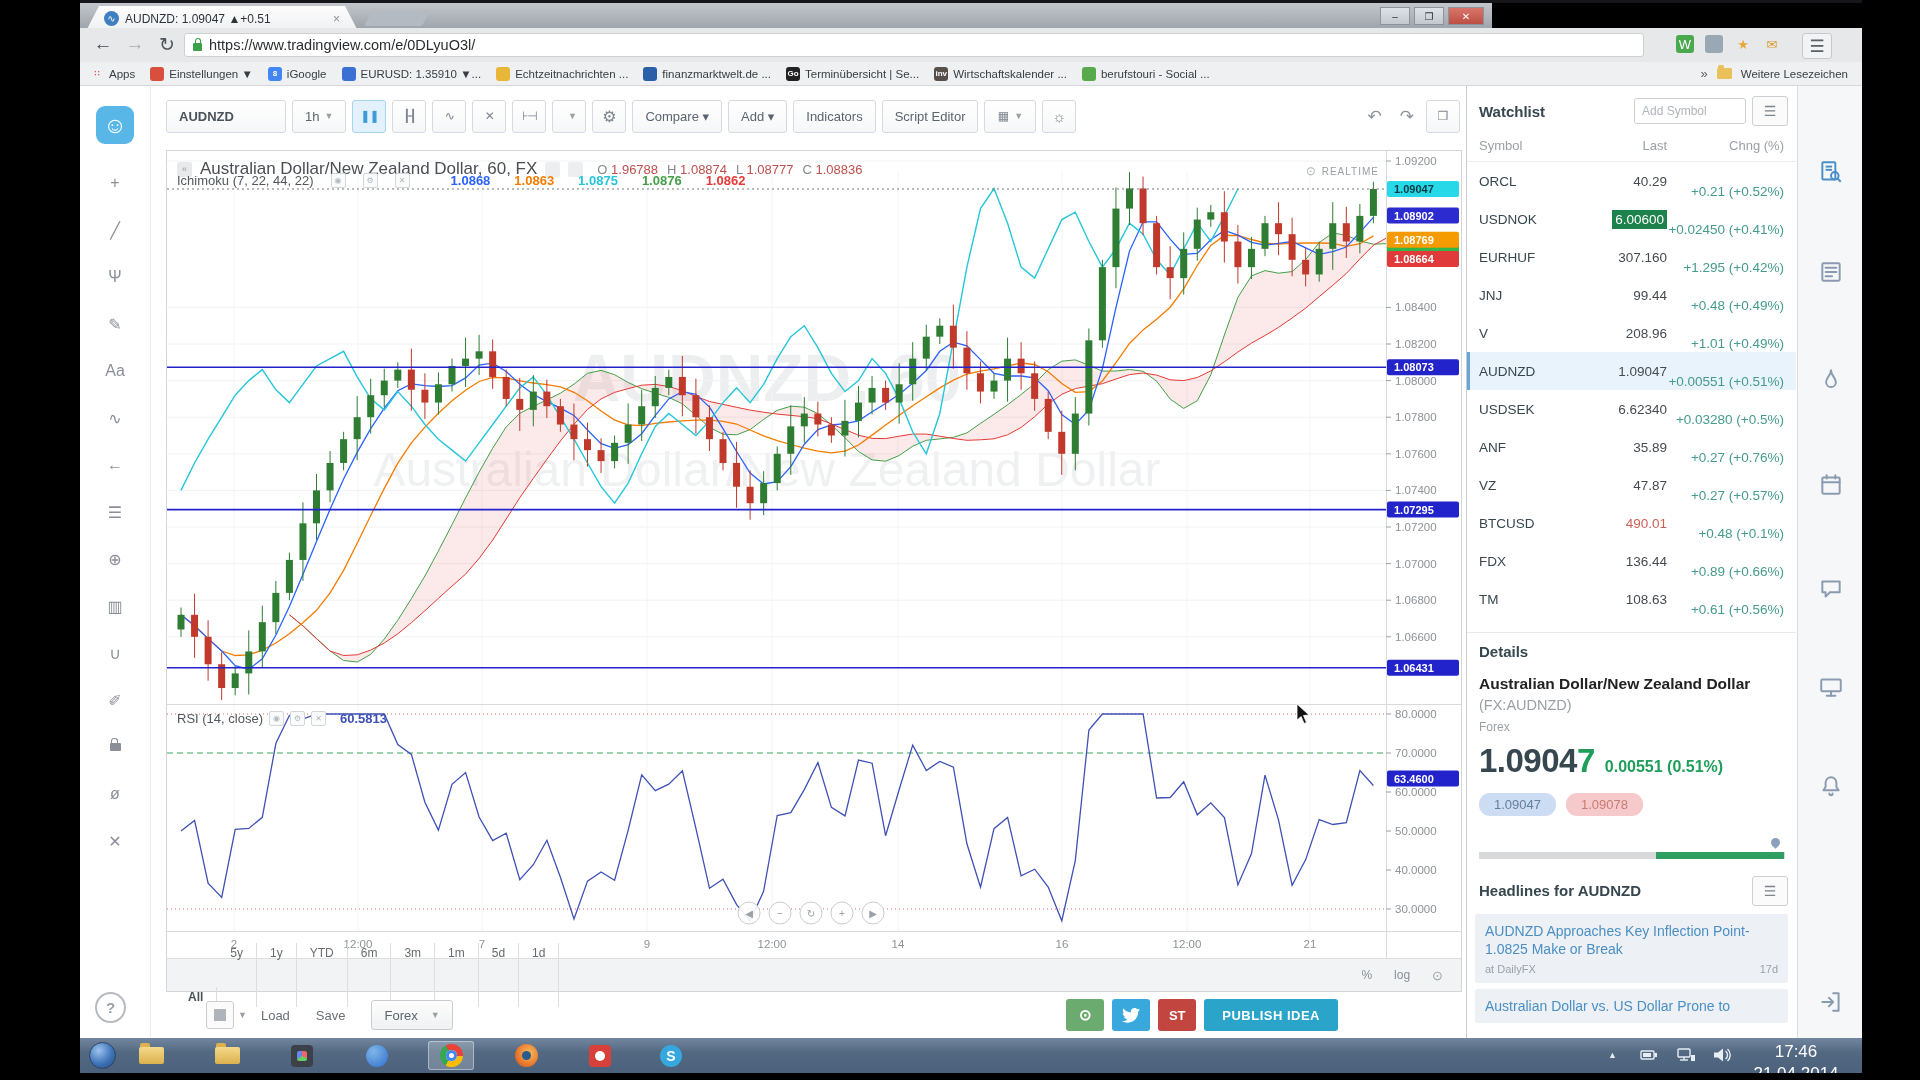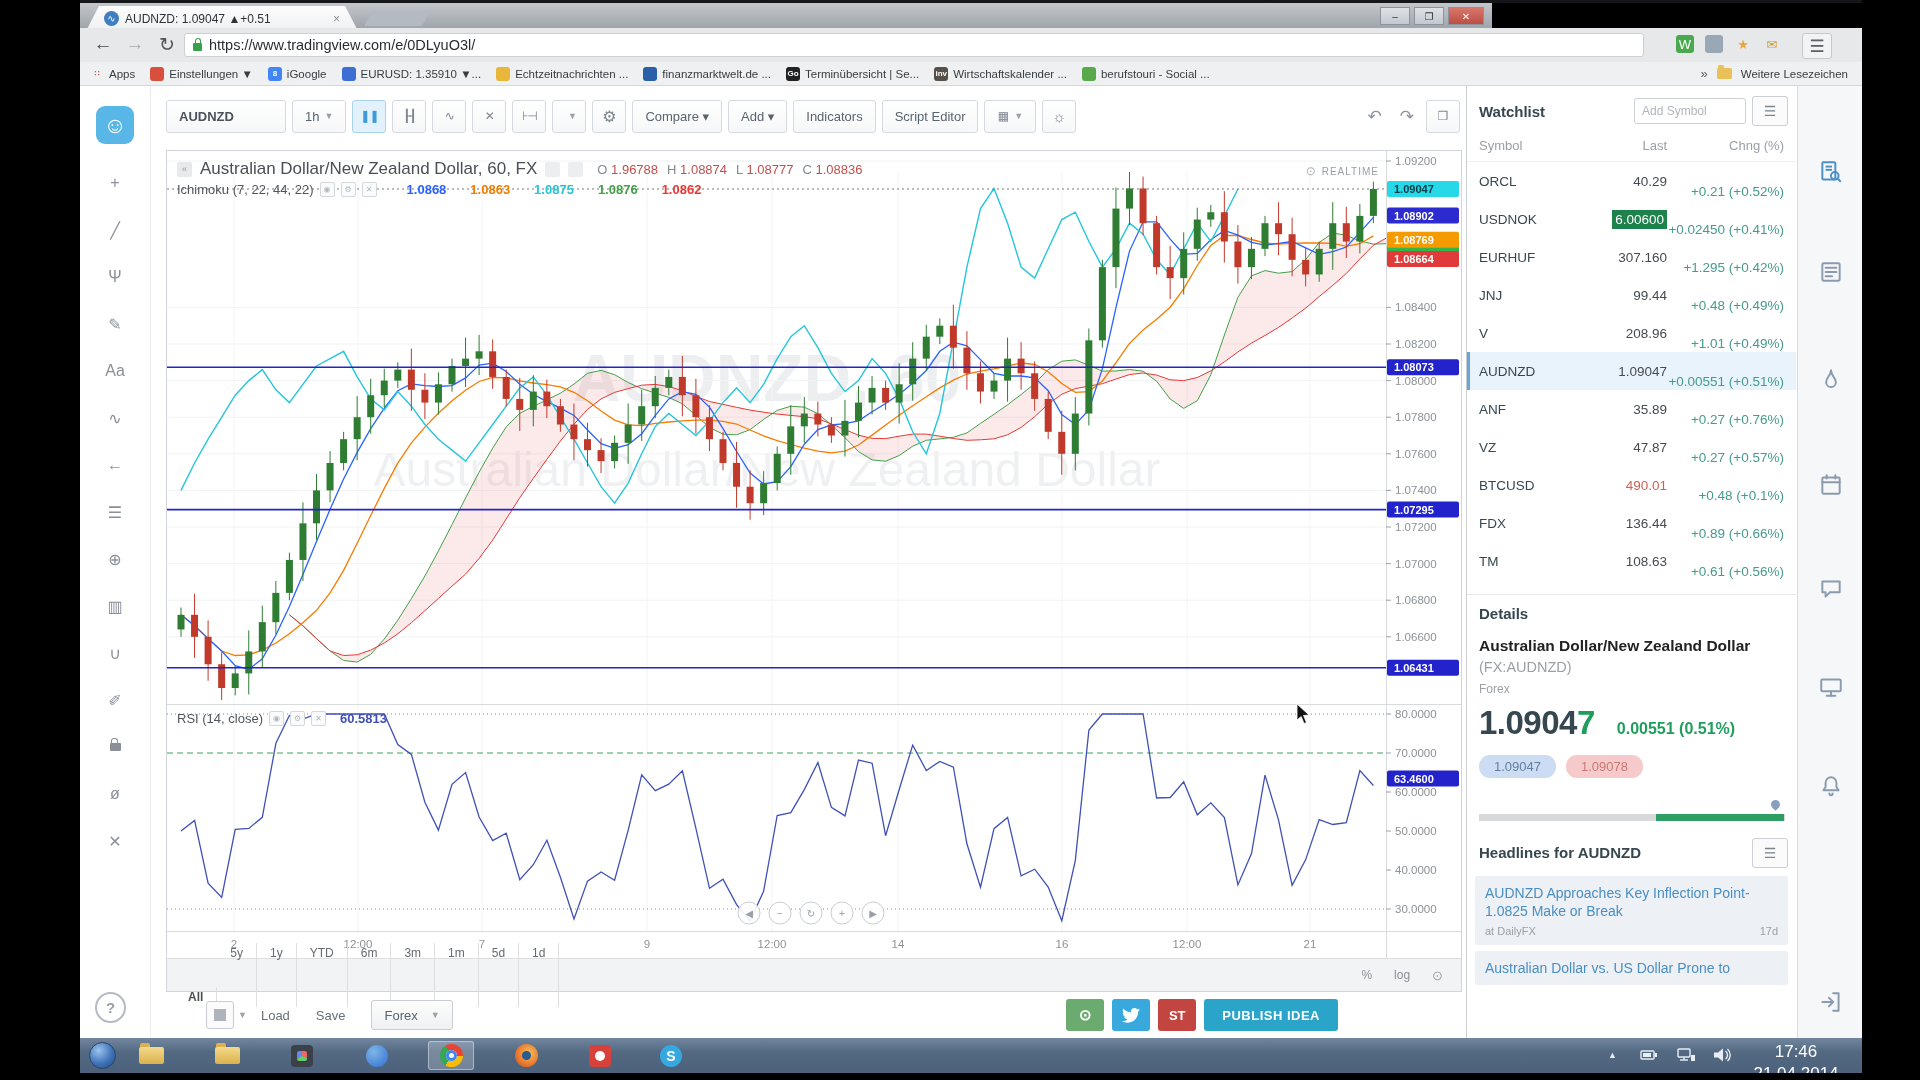--- a/index.html
+++ b/index.html
@@ -77,21 +77,21 @@
   .chart-frame{position:absolute;left:86px;top:64px;width:1294px;height:840px;border:1px solid #d2d5d9;
     background:#fff;box-sizing:content-box;}
   .chart-overlay{position:absolute;left:0;top:0;width:100%;height:100%;pointer-events:none;}
   .ct-row1{position:absolute;left:10px;top:8px;display:flex;align-items:center;gap:8px;}
   .ct-collapse{width:15px;height:15px;background:#e7e9eb;border-radius:2px;color:#9aa0a6;font-size:9px;
     display:flex;align-items:center;justify-content:center;}
   .ct-title{font-size:17px;color:#4a4f55;}
   .mini-badge{width:15px;height:15px;background:#eceef0;border-radius:2px;}
   .ohlc{font-size:13px;margin-left:6px;}
   .ohlc .k{color:#84898f;} .ohlc .v{color:#c0504d;margin-right:9px;}
-  .ct-row2{position:absolute;left:10px;top:31px;display:flex;align-items:flex-end;gap:6px;font-size:13px;color:#50565c;}
+  .ct-row2{position:absolute;left:10px;top:22px;display:flex;align-items:flex-end;gap:17px;font-size:13px;color:#50565c;}
   .ind-mini{width:13px;height:13px;border:1px solid #d4d7da;border-radius:2px;color:#b3b8bd;font-size:8px;
     display:flex;align-items:center;justify-content:center;background:#fafbfc;}
   .ind-vals span{margin-left:24px;font-weight:bold;font-size:13px;}
   .realtime{position:absolute;right:82px;top:13px;display:flex;align-items:center;gap:5px;color:#9aa0a6;
     font-size:10px;letter-spacing:1px;}
   .rt-dot{font-size:12px;color:#b0b5ba;}
   .rsi-row{position:absolute;left:10px;top:560px;display:flex;align-items:center;gap:6px;font-size:13px;color:#50565c;}
   .rsi-val{color:#3f51b5;font-weight:bold;margin-left:8px;}
 
   .range-bar{position:absolute;left:0;top:807px;width:1294px;height:33px;background:#f2f3f4;border-top:1px solid #ddd;
@@ -139,21 +139,21 @@
   .red-txt{color:#cf5f55 !important;}
   .divider{height:1px;background:#e8eaec;margin:14px 0 0 0;}
   .details{padding:10px 12px 0 12px;}
   .dt-header{font-size:15px;font-weight:bold;color:#37474f;}
   .dt-name{margin-top:14px;font-size:15.5px;line-height:1.35;color:#222;font-weight:bold;}
   .dt-ticker{color:#9aa0a6;font-weight:normal;font-size:14.5px;}
   .dt-market{margin-top:4px;font-size:12px;color:#9aa0a6;}
   .dt-price-row{margin-top:8px;display:flex;align-items:baseline;gap:10px;}
   .dt-price{font-size:33px;font-weight:bold;color:#37474f;letter-spacing:-.5px;}
   .dt-price .g{color:#1e9e5a;}
-  .dt-change{font-size:16px;font-weight:bold;color:#1e9e5a;margin-left:12px;}
+  .dt-change{font-size:16px;font-weight:bold;color:#1e9e5a;}
   .pills{margin-top:13px;display:flex;gap:10px;}
   .pill{padding:4px 15px;border-radius:11px;font-size:13px;}
   .pill.bid{background:#ccdcf2;color:#64809f;}
   .pill.ask{background:#f6caca;color:#c97a74;}
   .spread-wrap{margin-top:30px;position:relative;height:14px;}
   .spread-track{position:absolute;left:0;top:6px;width:306px;height:7px;background:#d7d9db;}
   .spread-fill{position:absolute;left:58%;top:6px;width:calc(306px*0.42);height:7px;background:#2f9e63;}
   .spread-pin{position:absolute;left:292px;top:-8px;width:9px;height:9px;background:#8aa0bd;border-radius:50% 50% 50% 0;
     transform:rotate(-45deg);}
   .hl-headrow{display:flex;align-items:center;padding:16px 8px 8px 12px;}
@@ -741,20 +741,25 @@
               <span class="sym">V</span>
               <span class="last">208.96</span>
               <span class="chg">+1.01 (+0.49%)</span>
             </div>
             <div class="wl-row sel">
               <span class="sym">AUDNZD</span>
               <span class="last">1.09047</span>
               <span class="chg">+0.00551 (+0.51%)</span>
             </div>
             <div class="wl-row">
+              <span class="sym">USDSEK</span>
+              <span class="last">6.62340</span>
+              <span class="chg">+0.03280 (+0.5%)</span>
+            </div>
+            <div class="wl-row">
               <span class="sym">ANF</span>
               <span class="last">35.89</span>
               <span class="chg">+0.27 (+0.76%)</span>
             </div>
             <div class="wl-row">
               <span class="sym">VZ</span>
               <span class="last">47.87</span>
               <span class="chg">+0.27 (+0.57%)</span>
             </div>
             <div class="wl-row">

